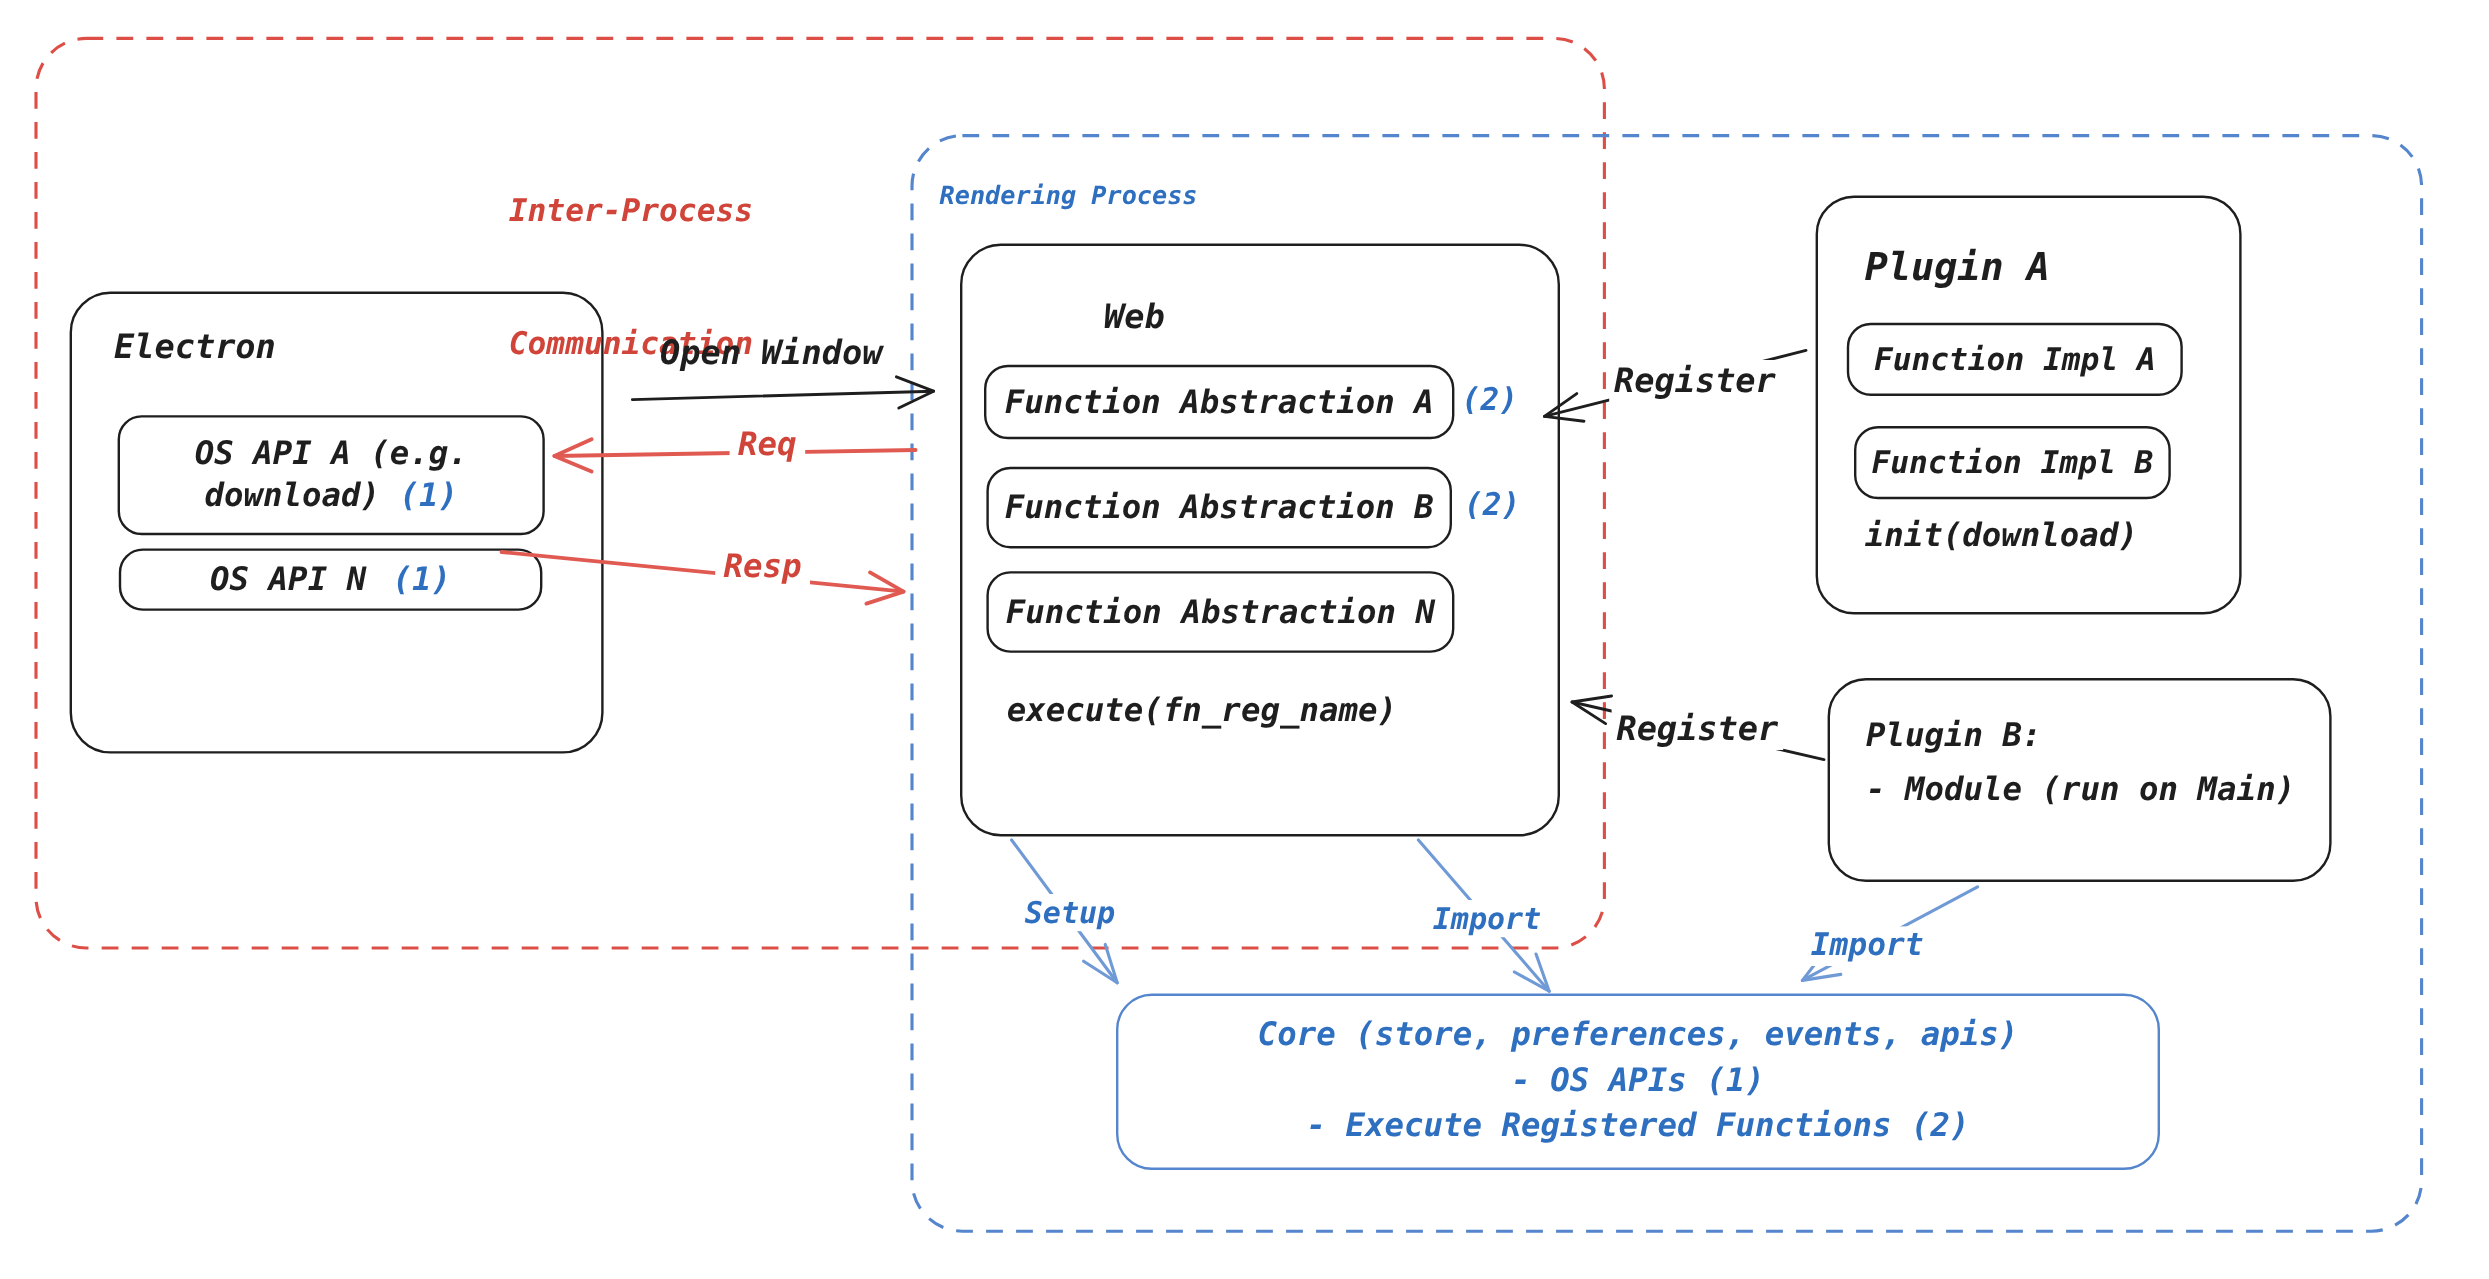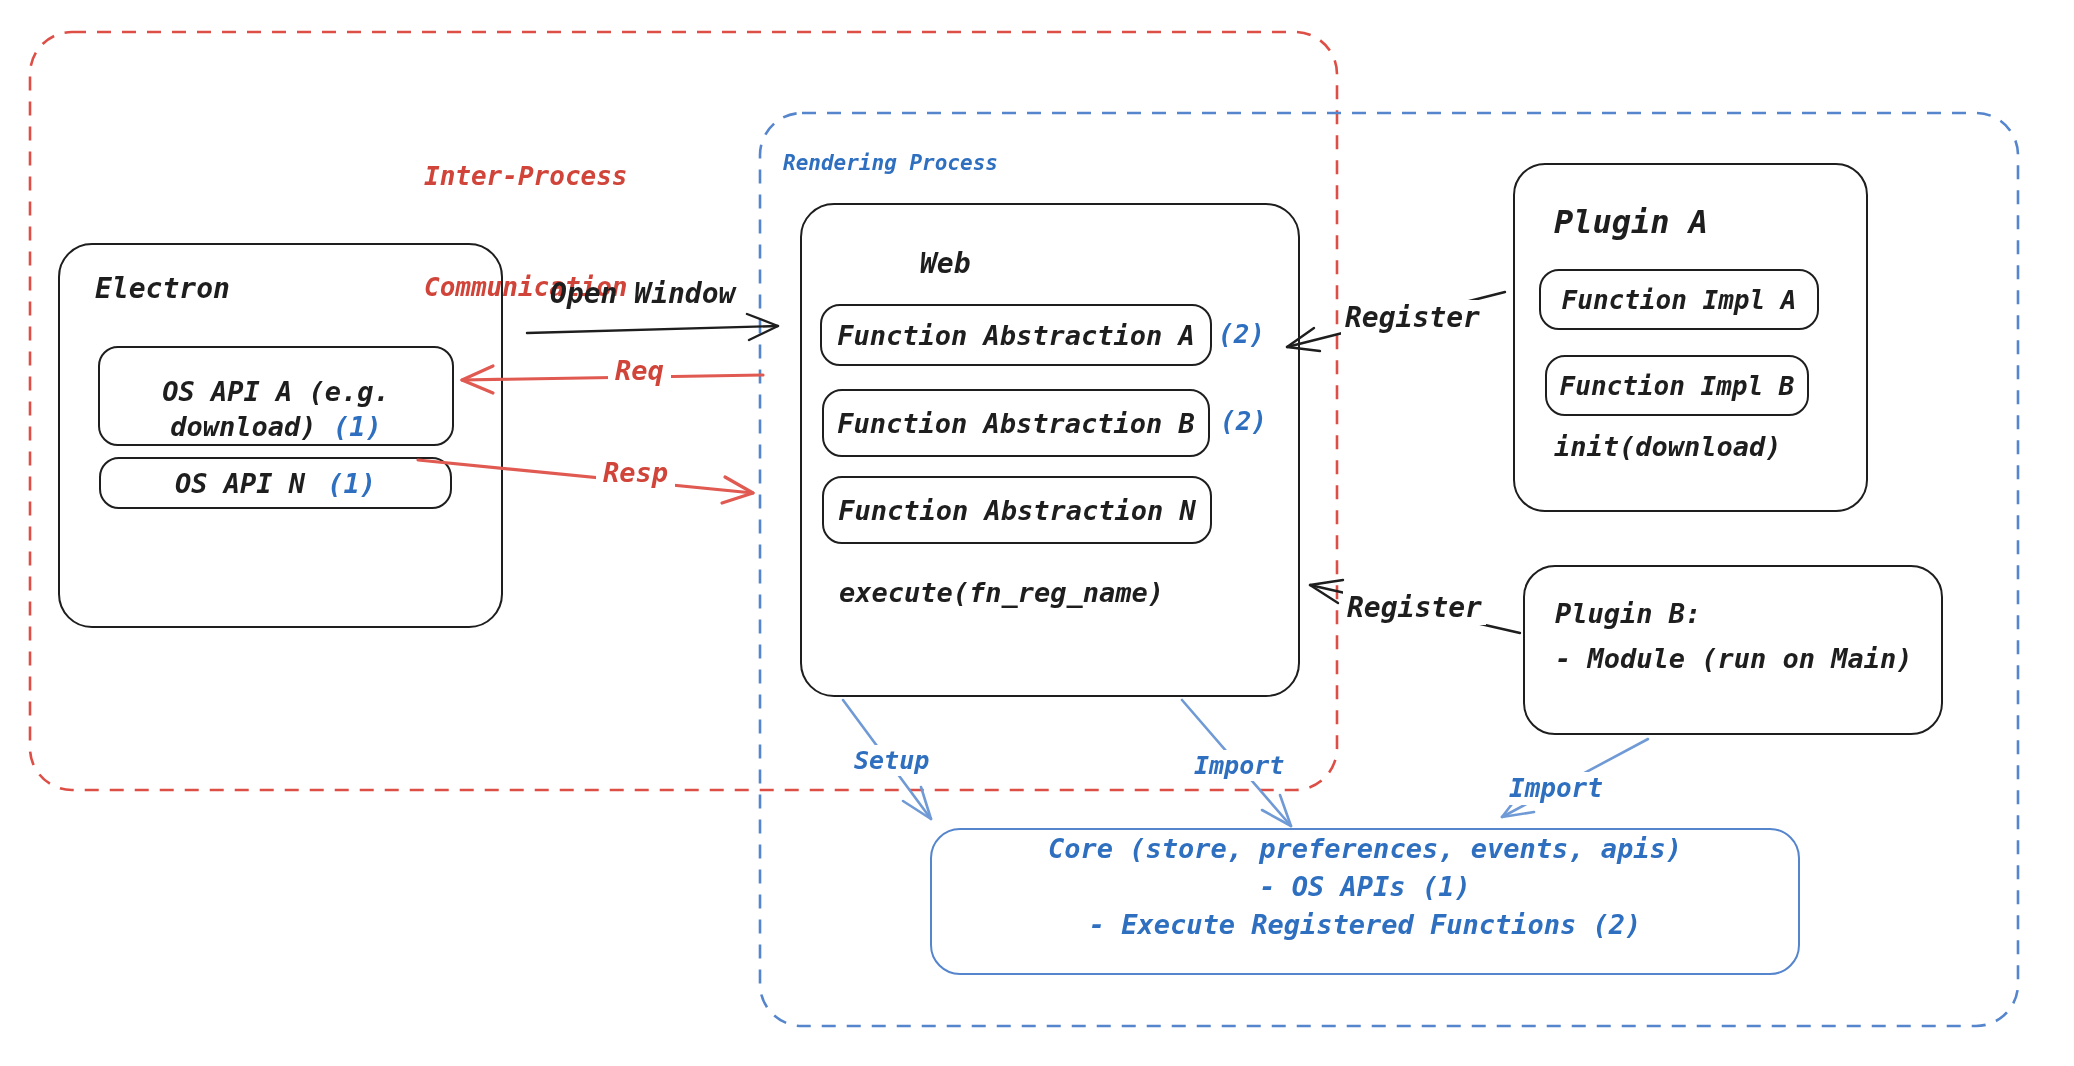--- a/index.html
+++ b/index.html
@@ -30,21 +30,21 @@
   .flexc{display:flex;align-items:center;justify-content:center}
   .lbl{position:absolute;z-index:4;white-space:pre;line-height:1.25}
   .onwire{background:#fff;padding:0 7px}
   .blue{color:var(--blue-text)}
 
   .ipc-label{left:424px;top:84px;font-size:26px;line-height:37px;color:var(--red-text)}
   .rendering-label{left:783px;top:150px;font-size:21px;color:var(--blue-text)}
 
   .electron-box{left:58px;top:243px;width:445px;height:385px;border-radius:34px}
   .electron-title{left:35px;top:27px;font-size:28px;position:absolute}
-  .api-a{left:38px;top:101px;width:356px;height:100px;text-align:center;font-size:27px;line-height:35px;padding:26px 12px 0}
+  .api-a{left:38px;top:101px;width:356px;height:100px;text-align:center;font-size:27px;line-height:35px;padding:13px 12px 0}
   .api-n{left:39px;top:212px;width:353px;height:52px;font-size:27px}
 
   .web-box{left:800px;top:203px;width:500px;height:494px;border-radius:34px}
   .web-title{left:118px;top:42px;font-size:28px;position:absolute}
   .fa{font-size:27px}
   .fa-a{left:18px;top:99px;width:392px;height:62px}
   .fa-b{left:20px;top:184px;width:388px;height:68px}
   .fa-n{left:20px;top:271px;width:390px;height:68px}
   .badge{position:absolute;font-size:26px;z-index:2}
   .badge-a{left:416px;top:114px}
@@ -53,21 +53,21 @@
 
   .plugina-box{left:1513px;top:163px;width:355px;height:349px;border-radius:32px}
   .plugina-title{left:39px;top:38px;font-size:32px;position:absolute}
   .impl-a{left:24px;top:104px;width:280px;height:61px;font-size:26px}
   .impl-b{left:30px;top:190px;width:264px;height:61px;font-size:26px}
   .init-label{left:39px;top:266px;font-size:27px;position:absolute}
 
   .pluginb-box{left:1523px;top:565px;width:420px;height:170px;border-radius:32px;padding:24px 0 0 30px;font-size:27px;line-height:45px}
 
   .core-box{left:930px;top:828px;width:870px;height:147px;border-radius:30px;border:2.4px solid var(--blue-dash);
-    color:var(--blue-text);font-size:27px;line-height:38px;text-align:center;}
+    color:var(--blue-text);font-size:27px;line-height:38px;text-align:center;padding-top:14px}
 
   .open-window-label{left:550px;top:276px;font-size:28px}
   .req-label{left:608px;top:354px;font-size:27px;color:var(--red-text)}
   .resp-label{left:596px;top:456px;font-size:27px;color:var(--red-text)}
   .register-top-label{left:1341px;top:300px;font-size:28px;padding:0 4px}
   .register-bottom-label{left:1343px;top:590px;font-size:28px;padding:0 4px}
   .setup-label{left:847px;top:745px;font-size:25px;color:var(--blue-text)}
   .import-web-label{left:1187px;top:750px;font-size:25px;color:var(--blue-text)}
   .import-plugin-label{left:1502px;top:772px;font-size:26px;color:var(--blue-text)}
 </style>

